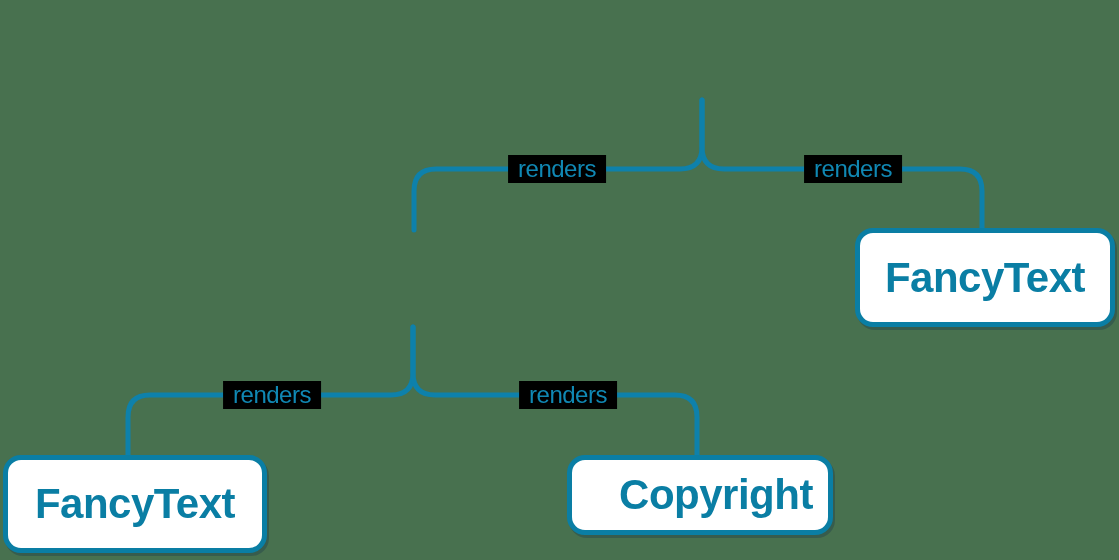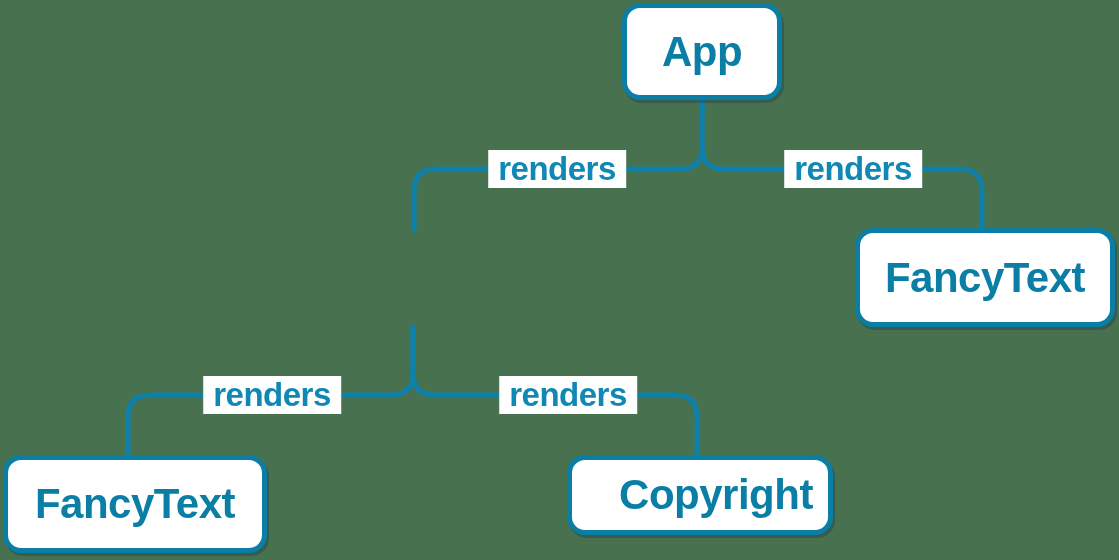--- a/index.html
+++ b/index.html
@@ -41,42 +41,41 @@
     justify-content: center;
     color: #0A7EA4;
     font-size: 42px;
     font-weight: bold;
     letter-spacing: -0.5px;
     white-space: nowrap;
   }
   .edge-label {
     position: absolute;
     transform: translate(-50%, -50%);
-    background: #ffffff;
+    background: #000000;
     color: #1088B4;
-    font-size: 33px;
-    font-weight: bold;
+    font-size: 24px;
+    font-weight: normal;
     letter-spacing: -0.5px;
     padding: 0 10px;
     white-space: nowrap;
   }
 </style>
 </head>
 <body>
 
 <div class="canvas">
 
   <svg class="edges-svg" viewBox="0 0 1119 560" aria-hidden="true">
     <path d="M 702 100 L 702 147 Q 702 169 680 169 L 436 169 Q 414 169 414 191 L 414 230"></path>
     <path d="M 702 100 L 702 147 Q 702 169 724 169 L 960 169 Q 982 169 982 191 L 982 230"></path>
     <path d="M 413 327 L 413 373 Q 413 395 391 395 L 150 395 Q 128 395 128 417 L 128 457"></path>
     <path d="M 413 327 L 413 373 Q 413 395 435 395 L 675 395 Q 697 395 697 417 L 697 457"></path>
   </svg>
 
-  <div class="node" style="left:622px; top:3px; width:160px; height:97px;">App</div>
 
 
   <div class="node" style="left:855px; top:228px; width:260px; height:99px;">FancyText</div>
 
   <div class="node" style="left:3px; top:455px; width:264px; height:98px;">FancyText</div>
 
   <div class="node" style="left:567px; top:455px; width:266px; height:80px;padding-left:32px;">Copyright</div>
 
   <div class="edge-label" style="left:557px; top:169px;">renders</div>
 

